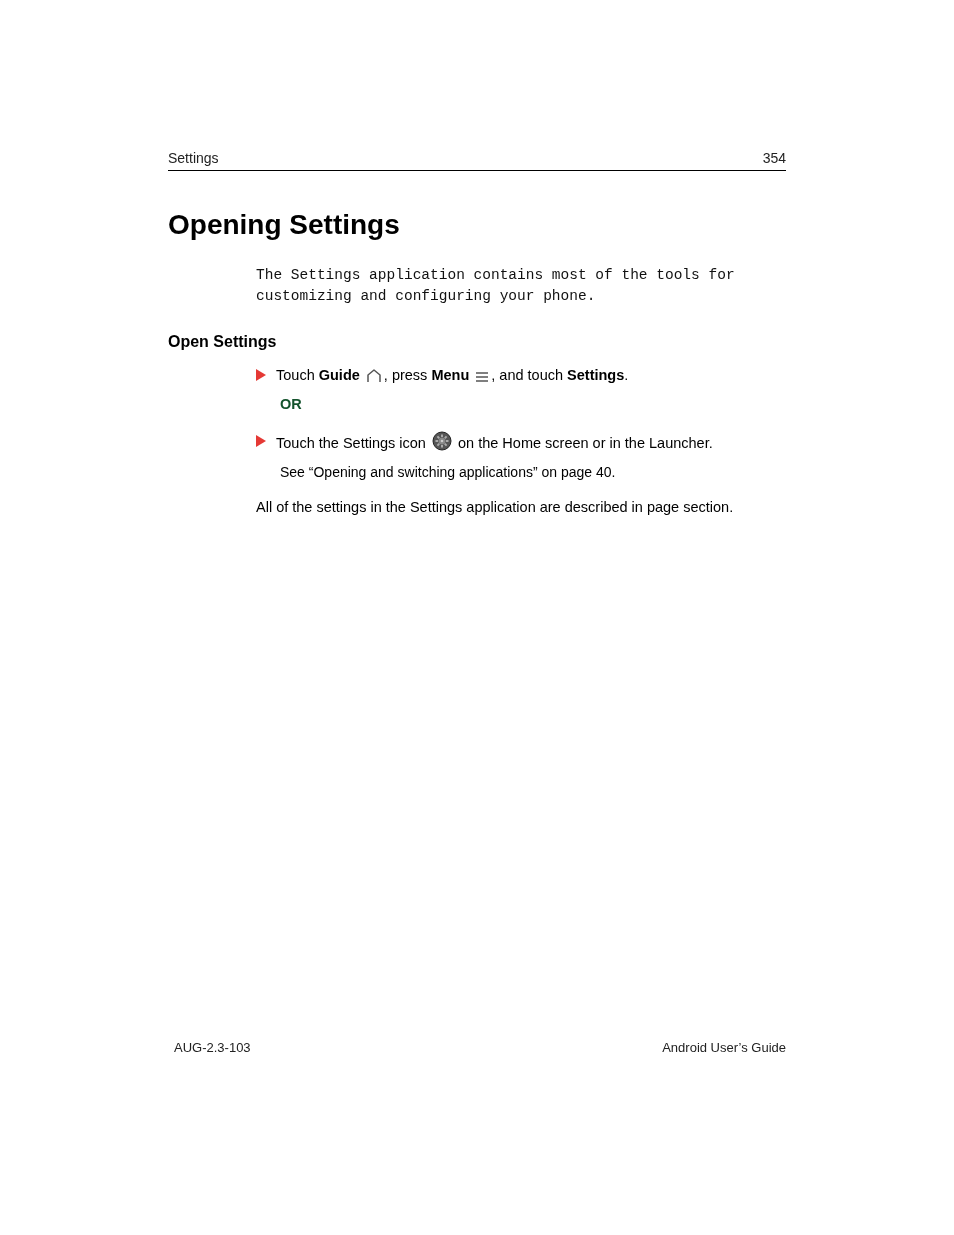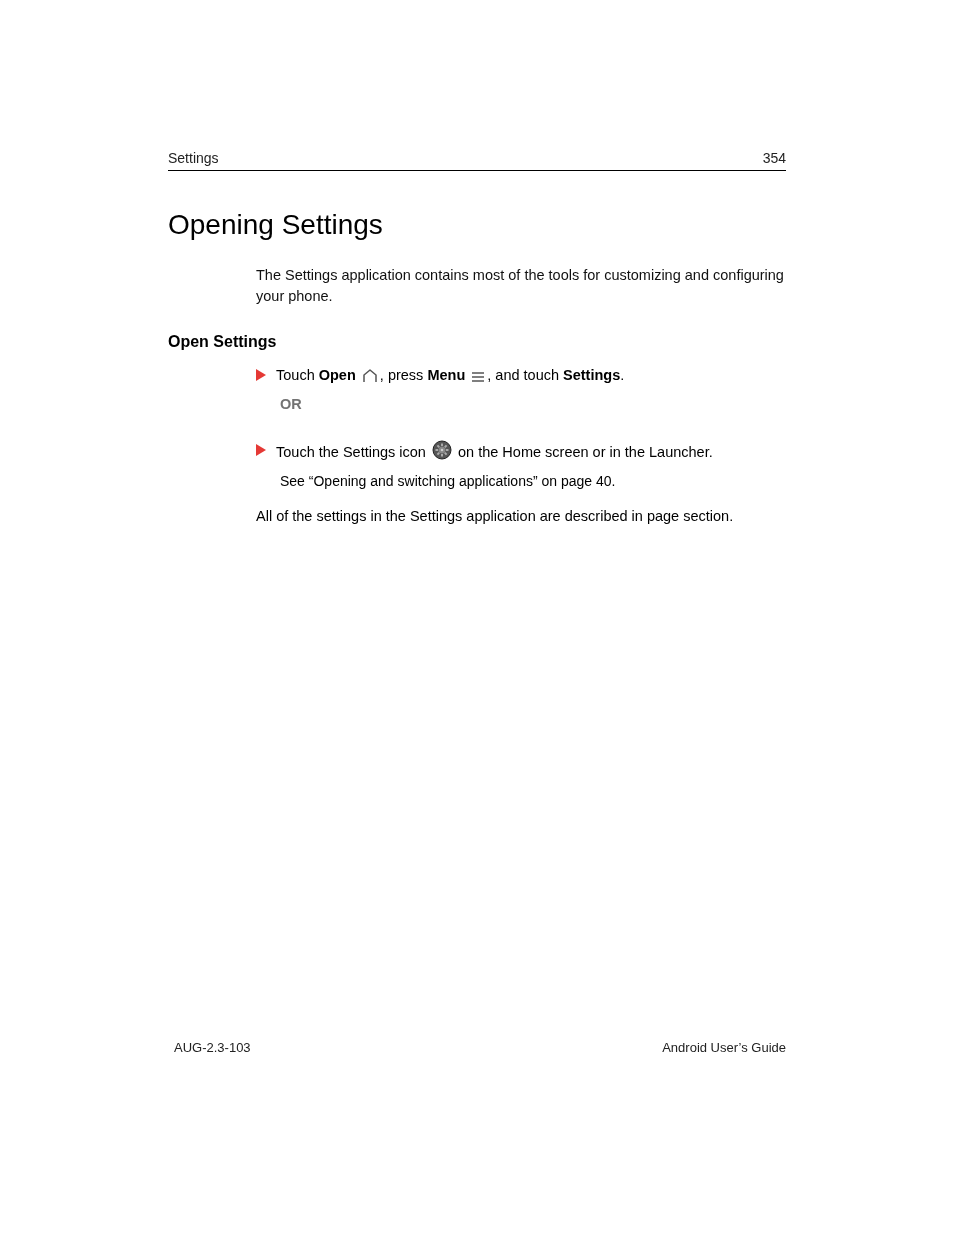--- a/index.html
+++ b/index.html
@@ -23,31 +23,32 @@
   .header-row {
     display: flex;
     justify-content: space-between;
     font-size: 14px;
     color: #222;
     padding-bottom: 4px;
     border-bottom: 1.5px solid #000;
   }
   .title {
     font-size: 28px;
-    font-weight: 400;
+    font-weight: 700;
     margin-top: 38px;
     margin-bottom: 24px;
     letter-spacing: 0px;
   }
   .intro {
     margin-left: 88px;
     font-size: 14.5px;
     line-height: 1.45;
     color: #111;
     margin-bottom: 26px;
+    font-family: Liberation Mono, monospace;
   }
   .subhead {
     font-size: 16px;
     font-weight: 700;
     margin-bottom: 14px;
   }
   .bullet-block {
     margin-left: 88px;
   }
   .bullet-row {
@@ -58,24 +59,24 @@
   }
   .bullet-marker {
     color: #e53935;
     font-size: 13px;
     margin-right: 10px;
     flex-shrink: 0;
     margin-top: 2px;
   }
   .bullet-content { flex: 1; }
   .or {
-    color: #737373;
+    color: #14532d;
     font-weight: 700;
     font-size: 14.5px;
-    margin: 6px 0 28px 24px;
+    margin: 6px 0 19px 24px;
   }
   .sub-line {
     margin-left: 24px;
     font-size: 14px;
     line-height: 1.5;
     margin-top: 4px;
     margin-bottom: 14px;
   }
   .closing {
     margin-left: 88px;
@@ -117,21 +118,21 @@
 
   <div class="bullet-block">
 
     <div class="bullet-row">
       <span class="bullet-marker">
         <svg width="10" height="12" viewBox="0 0 10 12">
             <polygon points="0,0 10,6 0,12" fill="#e53935"></polygon>
           </svg>
       </span>
       <span class="bullet-content">
-        <span>Touch </span><span class="bold">Open</span>
+        <span>Touch </span><span class="bold">Guide</span>
         <span class="icon-inline">
           <svg width="16" height="14" viewBox="0 0 16 14">
               <path d="M2 13 L2 6 L8 1 L14 6 L14 13" fill="none" stroke="#555" stroke-width="1.5" stroke-linejoin="round"></path>
             </svg>
         </span><span>, press </span><span class="bold">Menu</span>
         <span class="icon-inline">
           <svg width="14" height="12" viewBox="0 0 14 12">
               <line x1="1" y1="2" x2="13" y2="2" stroke="#555" stroke-width="1.5"></line>
               <line x1="1" y1="6" x2="13" y2="6" stroke="#555" stroke-width="1.5"></line>
               <line x1="1" y1="10" x2="13" y2="10" stroke="#555" stroke-width="1.5"></line>

